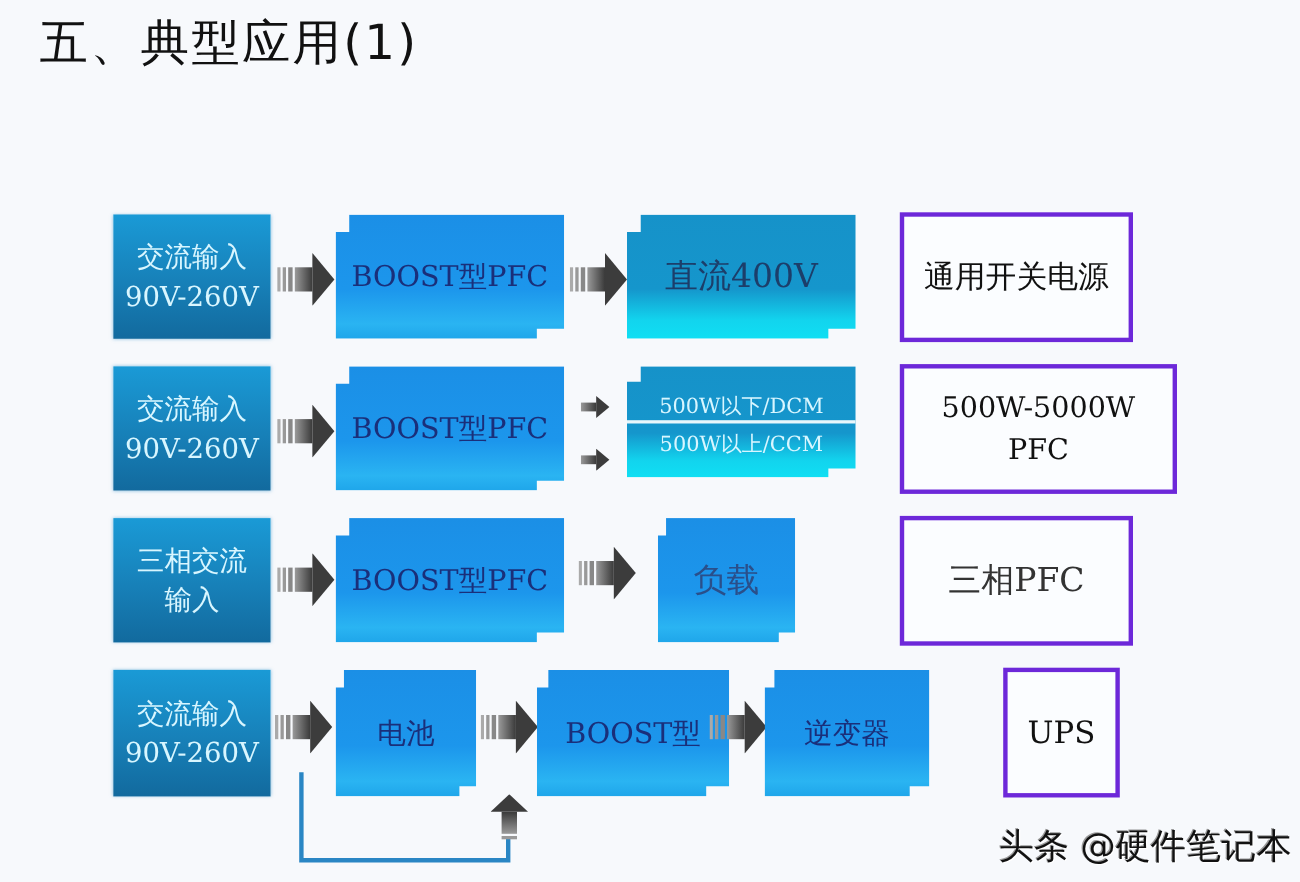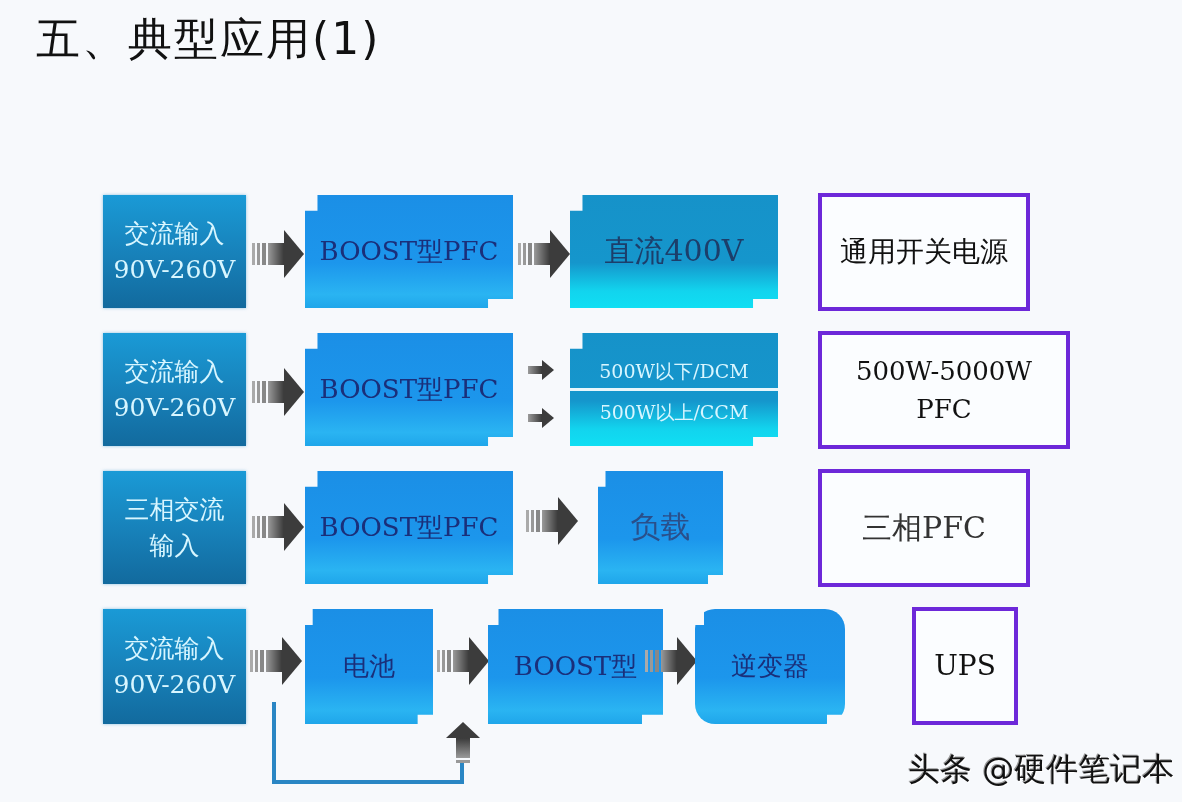--- a/index.html
+++ b/index.html
@@ -113,21 +113,21 @@
   <span>BOOST型PFC</span>
 </div>
 <svg class="arrow" style="left:528px;top:360px;" width="28" height="20">
   <rect x="0" y="6" width="14" height="8" fill="url(#arrGrad)"></rect>
     <polygon points="14,0 26,10 14,20" fill="#3c3c3c"></polygon>
 </svg>
 <svg class="arrow" style="left:528px;top:408px;" width="28" height="20">
   <rect x="0" y="6" width="14" height="8" fill="url(#arrGrad)"></rect>
     <polygon points="14,0 26,10 14,20" fill="#3c3c3c"></polygon>
 </svg>
-<div class="box proc teal2" style="left:570px;top:333px;width:208px;height:113px;">
+<div class="box proc teal2" style="left:570px;top:333px;width:208px;height:101px;">
   <div class="line" style="padding-top:22px;box-sizing:border-box;">
       <span>500W以下/DCM</span>
     </div>
   <div class="divider"></div>
   <div class="line" style="padding-bottom:12px;box-sizing:border-box;">
       <span>500W以上/CCM</span>
     </div>
 </div>
 <div class="box app" style="left:818px;top:331px;width:252px;height:118px;font-size:26px;">
   <span>500W-5000W</span>
@@ -166,21 +166,21 @@
 </div>
 <svg class="arrow" style="left:437px;top:637px;" width="54" height="48">
     <use href="#bigArrow"></use>
   </svg>
 <div class="box proc" style="left:488px;top:609px;width:175px;height:115px;">
   <span>BOOST型</span>
 </div>
 <svg class="arrow" style="left:645px;top:637px;" width="54" height="48">
     <use href="#bigArrow"></use>
   </svg>
-<div class="box proc" style="left:695px;top:609px;width:150px;height:115px;border-radius:20px;">
+<div class="box proc" style="left:695px;top:609px;width:150px;height:115px;">
   <span>逆变器</span>
 </div>
 <div class="box app" style="left:912px;top:607px;width:106px;height:118px;font-size:28px;">
   <span>UPS</span>
 </div>
 
 <svg class="arrow" style="left:268px;top:700px;" width="210" height="90">
   <polyline points="6,2 6,82 194,82 194,62" fill="none" stroke="#2a86c4" stroke-width="4"></polyline>
 </svg>
 <svg class="arrow" style="left:446px;top:722px;" width="34" height="42">

